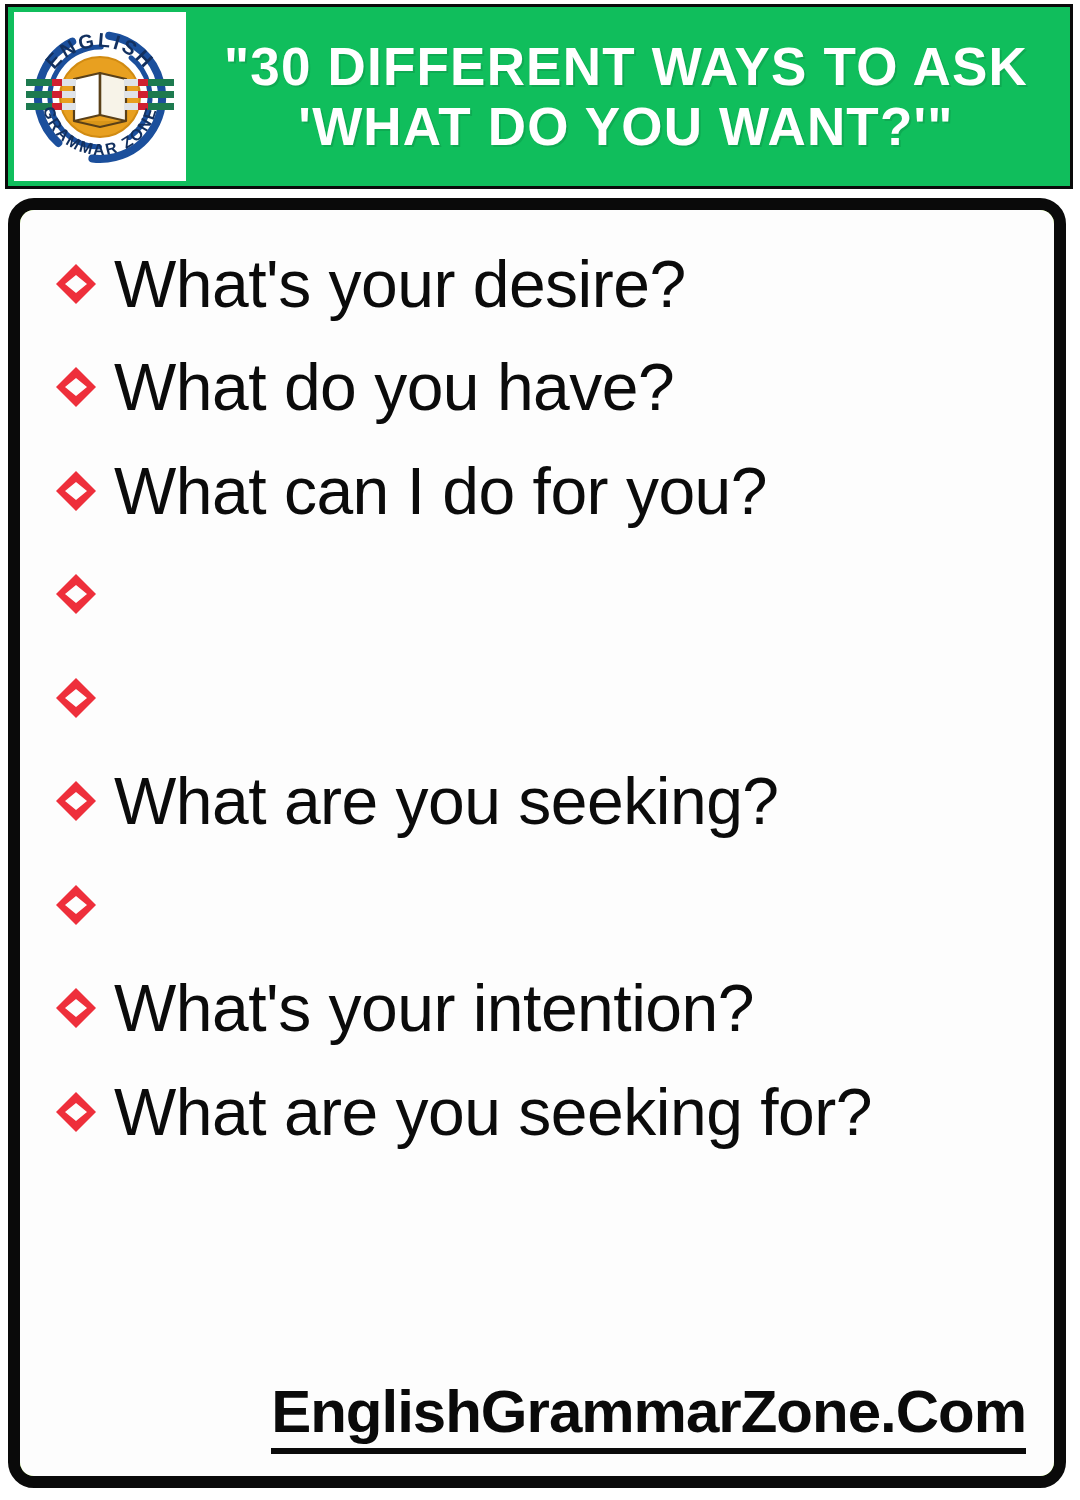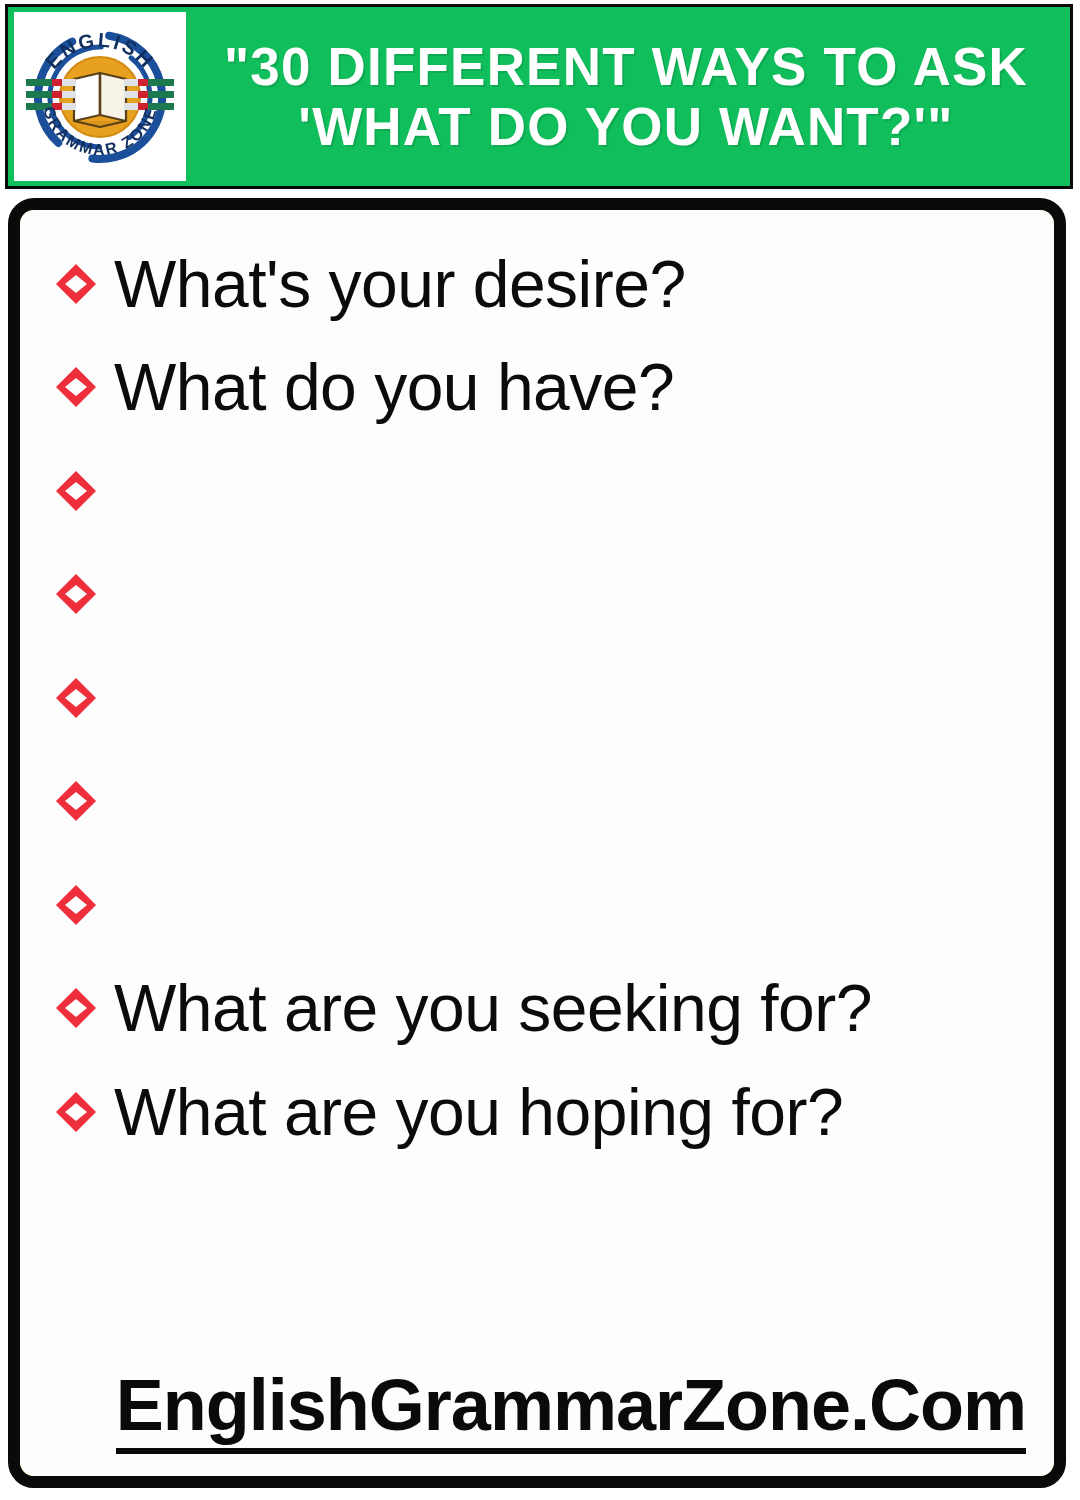--- a/index.html
+++ b/index.html
@@ -123,21 +123,21 @@
     position: absolute;
     left: 0;
     right: 28px;
     bottom: 22px;
     text-align: right;
   }
   .footer-link {
     display: inline-block;
     font-family: "Liberation Sans", sans-serif;
     font-weight: bold;
-    font-size: 72px;
+    font-size: 60px;
     color: #0a0a0a;
     letter-spacing: -1px;
     border-bottom: 6px solid #0a0a0a;
     padding-bottom: 2px;
     text-decoration: none;
   }
 </style>
 </head>
 <body>
 
@@ -219,52 +219,54 @@
           <div class="list-item">
             <svg class="bullet" viewBox="0 0 44 44">
               <path d="M22 2 L42 22 L22 42 L2 22 Z M22 13 L11 22 L22 31 L33 22 Z" fill="#ee2f3b" fill-rule="evenodd"></path>
             </svg>
             <span class="item-text">What do you have?</span>
           </div>
           <div class="list-item">
             <svg class="bullet" viewBox="0 0 44 44">
               <path d="M22 2 L42 22 L22 42 L2 22 Z M22 13 L11 22 L22 31 L33 22 Z" fill="#ee2f3b" fill-rule="evenodd"></path>
             </svg>
-          </div>
-          <div class="list-item">
-            <svg class="bullet" viewBox="0 0 44 44">
-              <path d="M22 2 L42 22 L22 42 L2 22 Z M22 13 L11 22 L22 31 L33 22 Z" fill="#ee2f3b" fill-rule="evenodd"></path>
-            </svg>
-          </div>
-          <div class="list-item">
-            <svg class="bullet" viewBox="0 0 44 44">
-              <path d="M22 2 L42 22 L22 42 L2 22 Z M22 13 L11 22 L22 31 L33 22 Z" fill="#ee2f3b" fill-rule="evenodd"></path>
-            </svg>
-          </div>
-          <div class="list-item">
-            <svg class="bullet" viewBox="0 0 44 44">
-              <path d="M22 2 L42 22 L22 42 L2 22 Z M22 13 L11 22 L22 31 L33 22 Z" fill="#ee2f3b" fill-rule="evenodd"></path>
-            </svg>
-          </div>
-          <div class="list-item">
-            <svg class="bullet" viewBox="0 0 44 44">
-              <path d="M22 2 L42 22 L22 42 L2 22 Z M22 13 L11 22 L22 31 L33 22 Z" fill="#ee2f3b" fill-rule="evenodd"></path>
-            </svg>
+            <span class="item-text">What can I do for you?</span>
+          </div>
+          <div class="list-item">
+            <svg class="bullet" viewBox="0 0 44 44">
+              <path d="M22 2 L42 22 L22 42 L2 22 Z M22 13 L11 22 L22 31 L33 22 Z" fill="#ee2f3b" fill-rule="evenodd"></path>
+            </svg>
+          </div>
+          <div class="list-item">
+            <svg class="bullet" viewBox="0 0 44 44">
+              <path d="M22 2 L42 22 L22 42 L2 22 Z M22 13 L11 22 L22 31 L33 22 Z" fill="#ee2f3b" fill-rule="evenodd"></path>
+            </svg>
+          </div>
+          <div class="list-item">
+            <svg class="bullet" viewBox="0 0 44 44">
+              <path d="M22 2 L42 22 L22 42 L2 22 Z M22 13 L11 22 L22 31 L33 22 Z" fill="#ee2f3b" fill-rule="evenodd"></path>
+            </svg>
+            <span class="item-text">What are you seeking?</span>
+          </div>
+          <div class="list-item">
+            <svg class="bullet" viewBox="0 0 44 44">
+              <path d="M22 2 L42 22 L22 42 L2 22 Z M22 13 L11 22 L22 31 L33 22 Z" fill="#ee2f3b" fill-rule="evenodd"></path>
+            </svg>
+          </div>
+          <div class="list-item">
+            <svg class="bullet" viewBox="0 0 44 44">
+              <path d="M22 2 L42 22 L22 42 L2 22 Z M22 13 L11 22 L22 31 L33 22 Z" fill="#ee2f3b" fill-rule="evenodd"></path>
+            </svg>
+            <span class="item-text">What's your intention?</span>
           </div>
           <div class="list-item">
             <svg class="bullet" viewBox="0 0 44 44">
               <path d="M22 2 L42 22 L22 42 L2 22 Z M22 13 L11 22 L22 31 L33 22 Z" fill="#ee2f3b" fill-rule="evenodd"></path>
             </svg>
             <span class="item-text">What are you seeking for?</span>
-          </div>
-          <div class="list-item">
-            <svg class="bullet" viewBox="0 0 44 44">
-              <path d="M22 2 L42 22 L22 42 L2 22 Z M22 13 L11 22 L22 31 L33 22 Z" fill="#ee2f3b" fill-rule="evenodd"></path>
-            </svg>
-            <span class="item-text">What are you hoping for?</span>
           </div>
         </div>
 
       <div class="footer">
         <span class="footer-link">EnglishGrammarZone.Com</span>
       </div>
 
     </div>
   </div>
 

